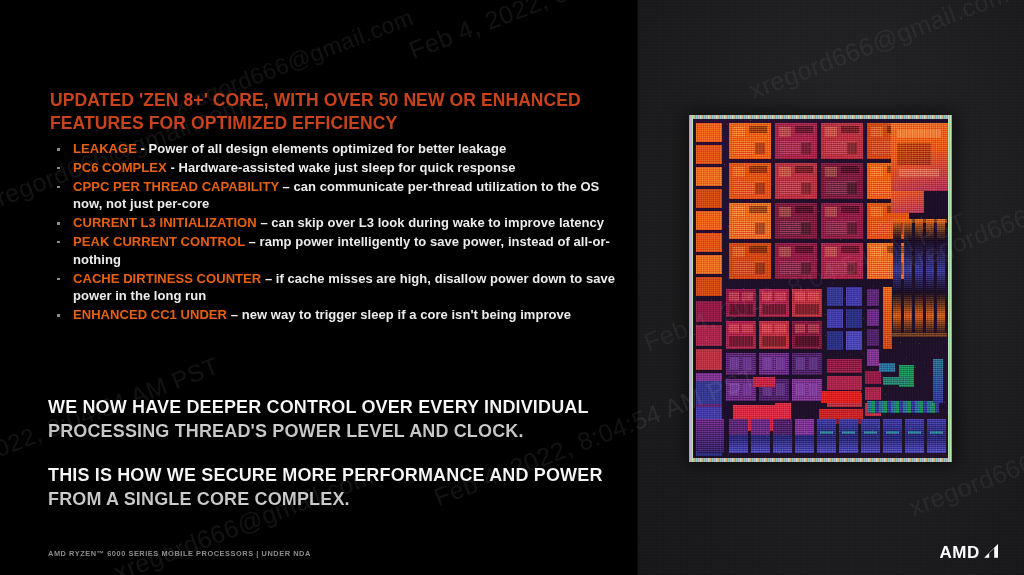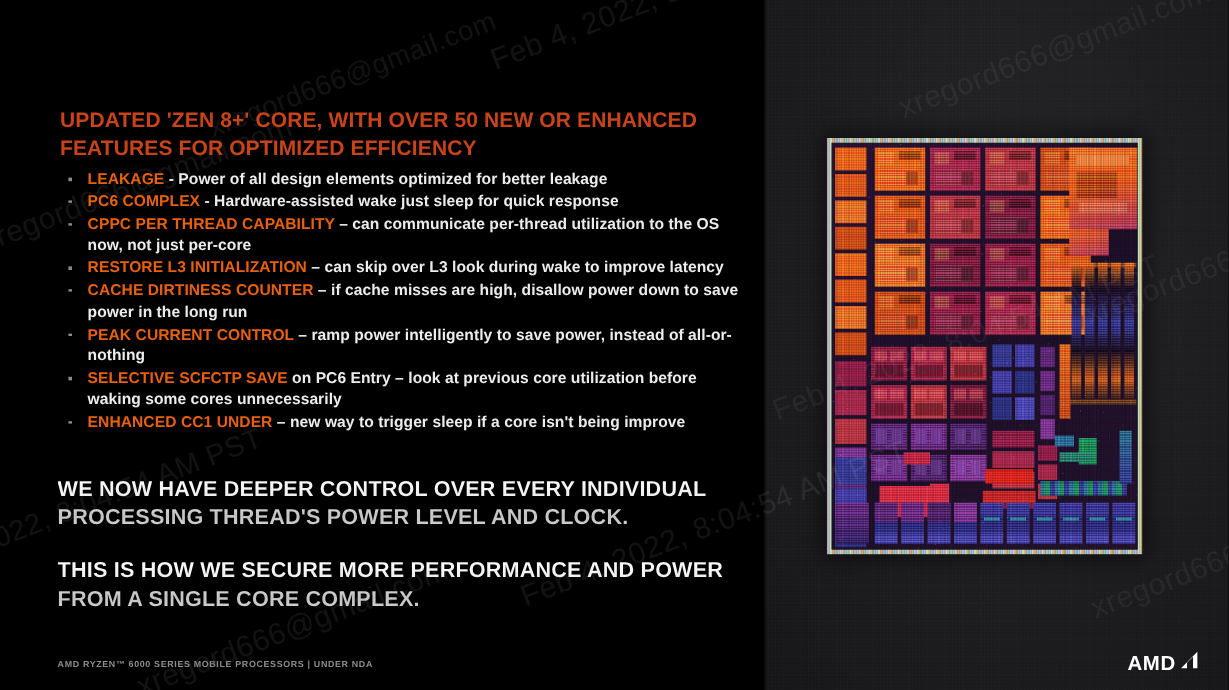--- a/index.html
+++ b/index.html
@@ -726,24 +726,23 @@
   <div class="wm" style="left:-95px; top:470px; transform:rotate(-21deg); font-size:24px;">Feb 4, 2022, 8:04:54 AM PST</div>
   <div class="wm dark" style="left:640px; top:330px; transform:rotate(-21deg);">Feb 4, 2022, 8:04:54 AM PST</div>
 
 
   <h2 class="subtitle">UPDATED 'ZEN 8+' CORE, WITH OVER 50 NEW OR ENHANCED FEATURES FOR OPTIMIZED EFFICIENCY</h2>
 
   <ul class="bullets" id="bullet-list" style="list-style: none; margin: 0px; padding: 0px;">
       <li class="bullet"><span class="dot"></span><span class="lbl">LEAKAGE</span><span class="rest"> - Power of all design elements optimized for better leakage</span></li>
       <li class="bullet"><span class="dot"></span><span class="lbl">PC6 COMPLEX</span><span class="rest"> - Hardware-assisted wake just sleep for quick response</span></li>
       <li class="bullet"><span class="dot"></span><span class="lbl">CPPC PER THREAD CAPABILITY</span><span class="rest"> – can communicate per-thread utilization to the OS now, not just per-core</span></li>
-      <li class="bullet"><span class="dot"></span><span class="lbl">RESTORE L3 INITIALIZATION</span><span class="rest"> – can skip over L3 look during wake to improve latency</span></li>
+      <li class="bullet"><span class="dot"></span><span class="lbl">CURRENT L3 INITIALIZATION</span><span class="rest"> – can skip over L3 look during wake to improve latency</span></li>
+      <li class="bullet"><span class="dot"></span><span class="lbl">PEAK CURRENT CONTROL</span><span class="rest"> – ramp power intelligently to save power, instead of all-or-nothing</span></li>
       <li class="bullet"><span class="dot"></span><span class="lbl">CACHE DIRTINESS COUNTER</span><span class="rest"> – if cache misses are high, disallow power down to save power in the long run</span></li>
-      <li class="bullet"><span class="dot"></span><span class="lbl">PEAK CURRENT CONTROL</span><span class="rest"> – ramp power intelligently to save power, instead of all-or-nothing</span></li>
-      <li class="bullet"><span class="dot"></span><span class="lbl">SELECTIVE SCFCTP SAVE</span><span class="rest"> on PC6 Entry – look at previous core utilization before waking some cores unnecessarily</span></li>
       <li class="bullet"><span class="dot"></span><span class="lbl">ENHANCED CC1 UNDER</span><span class="rest"> – new way to trigger sleep if a core isn't being improve</span></li>
     </ul>
 
   <div class="statement" id="stmt1">WE NOW HAVE DEEPER CONTROL OVER EVERY INDIVIDUAL PROCESSING THREAD'S POWER LEVEL AND CLOCK.</div>
   <div class="statement" id="stmt2">THIS IS HOW WE SECURE MORE PERFORMANCE AND POWER FROM A SINGLE CORE COMPLEX.</div>
 
   <div class="footer-text">AMD RYZEN™ 6000 SERIES MOBILE PROCESSORS  |  UNDER NDA</div>
 
   <div class="amd-logo">
     <span class="word">AMD</span>

